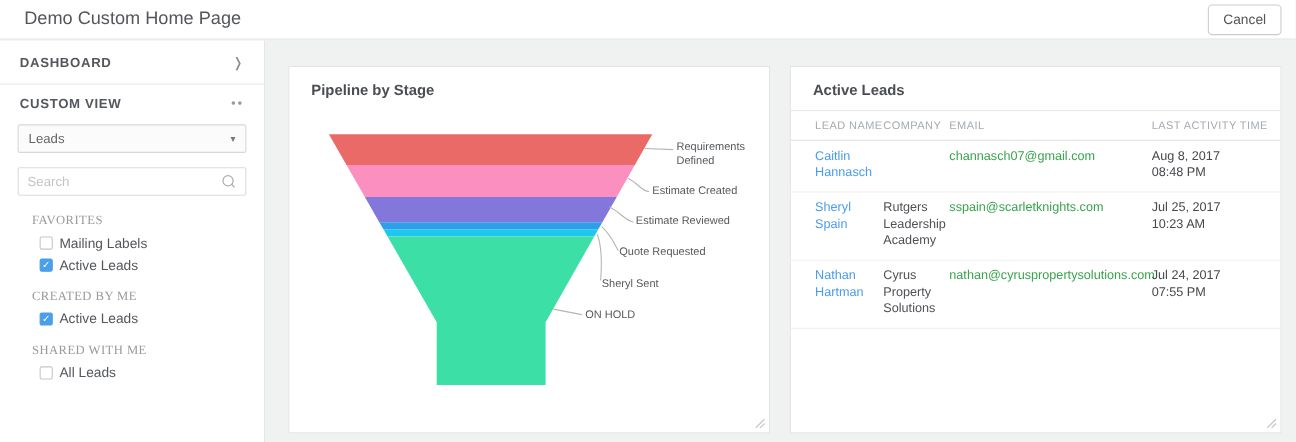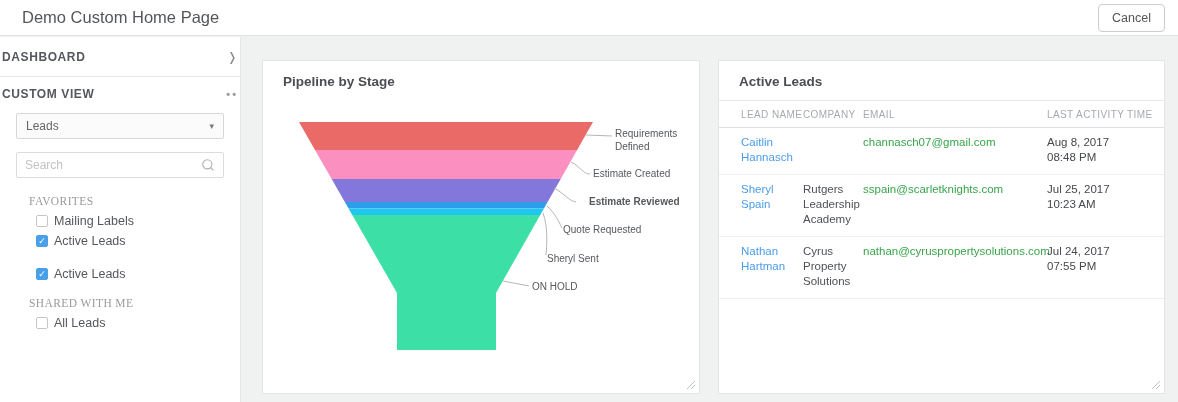--- a/index.html
+++ b/index.html
@@ -26,21 +26,21 @@
   .btn-primary { background:var(--accent); color:#fff; border:1px solid var(--accent); font-weight:bold; }
   .btn-plain { background:#fff; color:#555; border:1px solid #ccc; }
 
   
   .sidebar {
     position:absolute; left:0; top:37px; width:241px; height:365px;
     background:#fff; border-right:1px solid #e5e5e5;
   }
   .side-row {
     height:40px; display:flex; align-items:center; justify-content:space-between;
-    padding:0 2px; font-size:12px; letter-spacing:0.6px; color:#54575c; font-weight:bold;
+    padding:0 18px; font-size:12px; letter-spacing:0.6px; color:#54575c; font-weight:bold;
   }
   .side-row.first { border-bottom:1px solid #e8e8e8; }
   .side-row.second { height:34px;gap:32px; }
   .chev { color:#8b8b8b; font-size:12px; font-weight:normal; }
   .dots { color:#9a9a9a; font-size:11px; letter-spacing:2px; font-weight:bold; line-height:5px; }
   .dropdown {
     margin:2px 16px 0; height:26px; border:1px solid #d8d8d8; border-radius:2px;
     background:#fbfbfb; display:flex; align-items:center; justify-content:space-between;
     padding:0 9px; font-size:12px; color:#666; cursor:pointer;
   }
@@ -143,20 +143,21 @@
       <div class="check-item">
         <span class="cb"></span>
         <span class="cb-label">Mailing Labels</span>
       </div>
       <div class="check-item">
         <span class="cb checked"></span>
         <span class="cb-label">Active Leads</span>
       </div>
     </div>
     <div class="group">
+      <div class="group-label">CREATED BY ME</div>
       <div class="check-item">
         <span class="cb checked"></span>
         <span class="cb-label">Active Leads</span>
       </div>
     </div>
     <div class="group">
       <div class="group-label">SHARED WITH ME</div>
       <div class="check-item">
         <span class="cb"></span>
         <span class="cb-label">All Leads</span>
@@ -182,21 +183,21 @@
         <path d="M323,74 L349,75" fill="none" stroke="#b5b5b5" stroke-width="1"></path>
         <path d="M308,101 C318,106 320,113 327,113" fill="none" stroke="#b5b5b5" stroke-width="1"></path>
         <path d="M291,127 C302,133 306,140 313,141" fill="none" stroke="#b5b5b5" stroke-width="1"></path>
         <path d="M284,145 C292,152 296,161 299,167" fill="none" stroke="#b5b5b5" stroke-width="1"></path>
         <path d="M280,152 C285,166 284,182 283,194" fill="none" stroke="#b5b5b5" stroke-width="1"></path>
         <path d="M240,220 L266,225" fill="none" stroke="#b5b5b5" stroke-width="1"></path>
       </svg>
     <div>
         <div class="funnel-label" style="left: 352px; top: 67px; width: 66px;">Requirements Defined</div>
         <div class="funnel-label" style="left: 330px; top: 107px; width: 110px;">Estimate Created</div>
-        <div class="funnel-label" style="left: 326px; top: 135px; width: 110px; font-weight: bold;">Estimate Reviewed</div>
+        <div class="funnel-label" style="left: 315px; top: 135px; width: 110px;">Estimate Reviewed</div>
         <div class="funnel-label" style="left: 300px; top: 163px; width: 110px;">Quote Requested</div>
         <div class="funnel-label" style="left: 284px; top: 192px; width: 110px;">Sheryl Sent</div>
         <div class="funnel-label" style="left: 269px; top: 220px; width: 110px;">ON HOLD</div>
       </div>
   </div>
   <svg class="resize-handle" width="11" height="11">
     <line x1="10" y1="2" x2="2" y2="10" stroke="#c2c2c2" stroke-width="1"></line>
     <line x1="10" y1="6" x2="6" y2="10" stroke="#c2c2c2" stroke-width="1"></line>
   </svg>
 </div>

